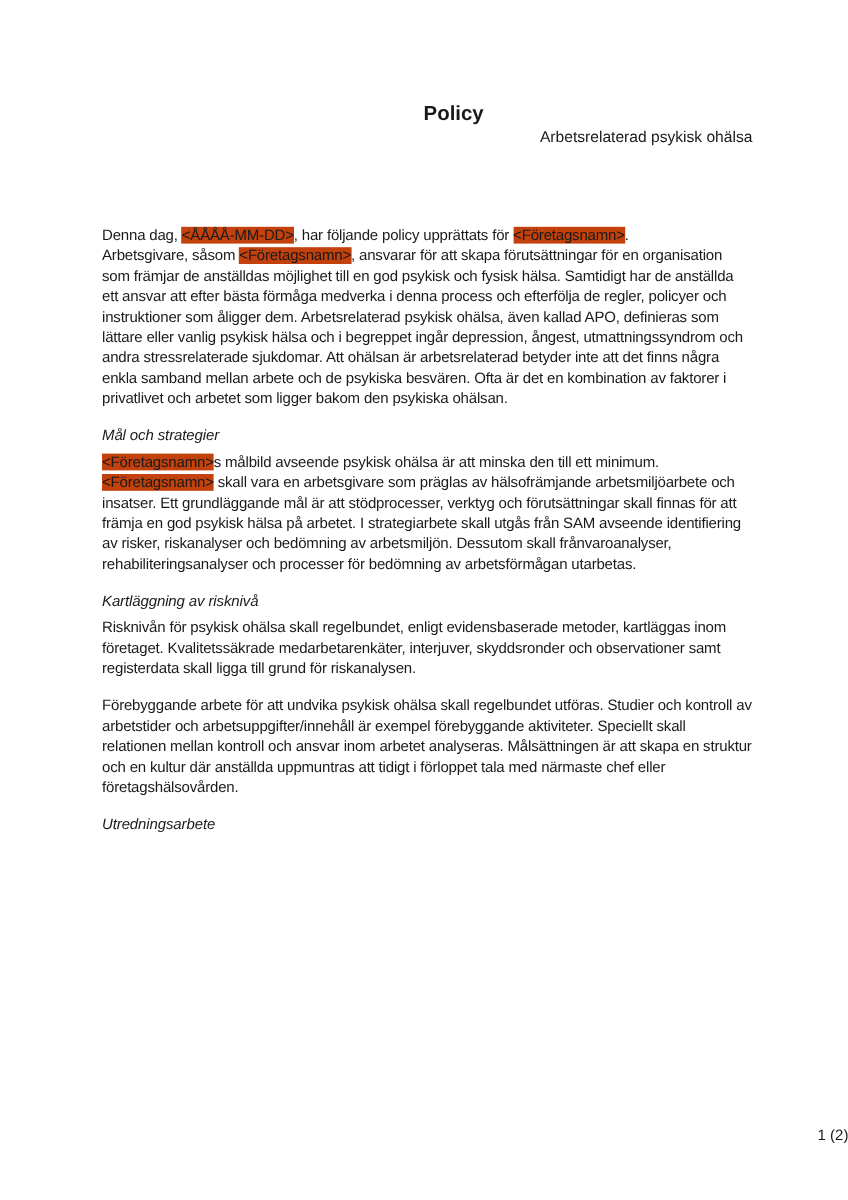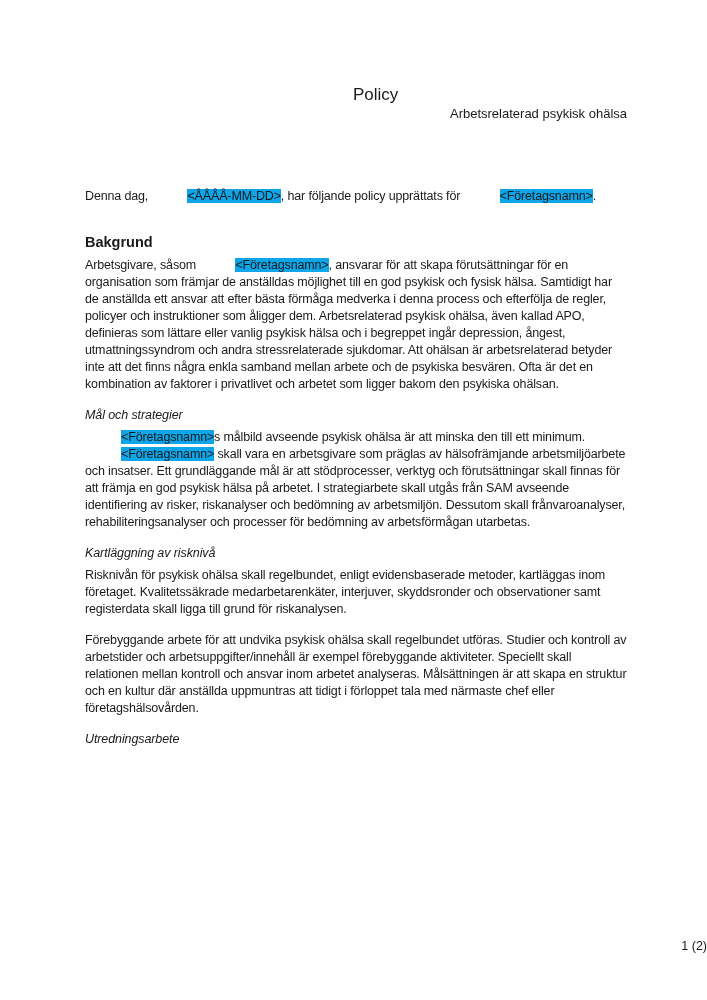--- a/index.html
+++ b/index.html
@@ -11,21 +11,21 @@
     background: #ffffff;
     font-family: "Liberation Sans", "DejaVu Sans", sans-serif;
     color: #1a1a1a;
     overflow: hidden;
     box-sizing: border-box;
     padding: 84px 80px 0 85px;
   }
   .title-block { margin-left: 268px; }
   .doc-title {
     font-size: 17px;
-    font-weight: normal;
+    font-weight: bold;
     line-height: 21px;
     letter-spacing: 0;
   }
   .doc-subtitle {
     font-size: 13px;
     line-height: 17px;
     text-align: right;
   }
   p.body {
     font-size: 12.5px;
@@ -42,24 +42,23 @@
   }
   h3.subhead {
     font-size: 12.5px;
     font-style: italic;
     font-weight: normal;
     line-height: 17px;
     letter-spacing: -0.1px;
     margin: 14px 0 5px 0;
   }
   mark.hl {
-    background: #0ea5e9;
+    background: #c2410c;
     color: inherit;
     padding: 0;
-    margin-left: 36px;
   }
   .footer {
     position: absolute;
     left: 0;
     top: 938px;
     width: 100%;
     text-align: right;
     font-size: 12.5px;
     line-height: 17px;
   }
@@ -69,21 +68,20 @@
 
 <div class="page">
 
   <header class="title-block">
     <div class="doc-title">Policy</div>
     <div class="doc-subtitle">Arbetsrelaterad psykisk ohälsa</div>
   </header>
 
   <p class="body intro"><span>Denna dag, </span><mark class="hl">&lt;ÅÅÅÅ-MM-DD&gt;</mark><span>, har följande policy upprättats för </span><mark class="hl">&lt;Företagsnamn&gt;</mark><span>.</span></p>
 
-  <h2 class="sec">Bakgrund</h2>
   <p class="body"><span>Arbetsgivare, såsom </span><mark class="hl">&lt;Företagsnamn&gt;</mark><span>, ansvarar för att skapa förutsättningar för en organisation som främjar de anställdas möjlighet till en god psykisk och fysisk hälsa. Samtidigt har de anställda ett ansvar att efter bästa förmåga medverka i denna process och efterfölja de regler, policyer och instruktioner som åligger dem. Arbetsrelaterad psykisk ohälsa, även kallad APO, definieras som lättare eller vanlig psykisk hälsa och i begreppet ingår depression, ångest, utmattningssyndrom och andra stressrelaterade sjukdomar. Att ohälsan är arbetsrelaterad betyder inte att det finns några enkla samband mellan arbete och de psykiska besvären. Ofta är det en kombination av faktorer i privatlivet och arbetet som ligger bakom den psykiska ohälsan.</span></p>
 
 
 
   <h3 class="subhead">Mål och strategier</h3>
   <p class="body"><mark class="hl">&lt;Företagsnamn&gt;</mark><span>s målbild avseende psykisk ohälsa är att minska den till ett minimum.</span><br><mark class="hl">&lt;Företagsnamn&gt;</mark><span> skall vara en arbetsgivare som präglas av hälsofrämjande arbetsmiljöarbete och insatser. Ett grundläggande mål är att stödprocesser, verktyg och förutsättningar skall finnas för att främja en god psykisk hälsa på arbetet. I strategiarbete skall utgås från SAM avseende identifiering av risker, riskanalyser och bedömning av arbetsmiljön. Dessutom skall frånvaroanalyser, rehabiliteringsanalyser och processer för bedömning av arbetsförmågan utarbetas.</span></p>
 
   <h3 class="subhead">Kartläggning av risknivå</h3>
   <p class="body">Risknivån för psykisk ohälsa skall regelbundet, enligt evidensbaserade metoder, kartläggas inom företaget. Kvalitetssäkrade medarbetarenkäter, interjuver, skyddsronder och observationer samt registerdata skall ligga till grund för riskanalysen.</p>
   <p class="body">Förebyggande arbete för att undvika psykisk ohälsa skall regelbundet utföras. Studier och kontroll av arbetstider och arbetsuppgifter/innehåll är exempel förebyggande aktiviteter. Speciellt skall relationen mellan kontroll och ansvar inom arbetet analyseras. Målsättningen är att skapa en struktur och en kultur där anställda uppmuntras att tidigt i förloppet tala med närmaste chef eller företagshälsovården.</p>

